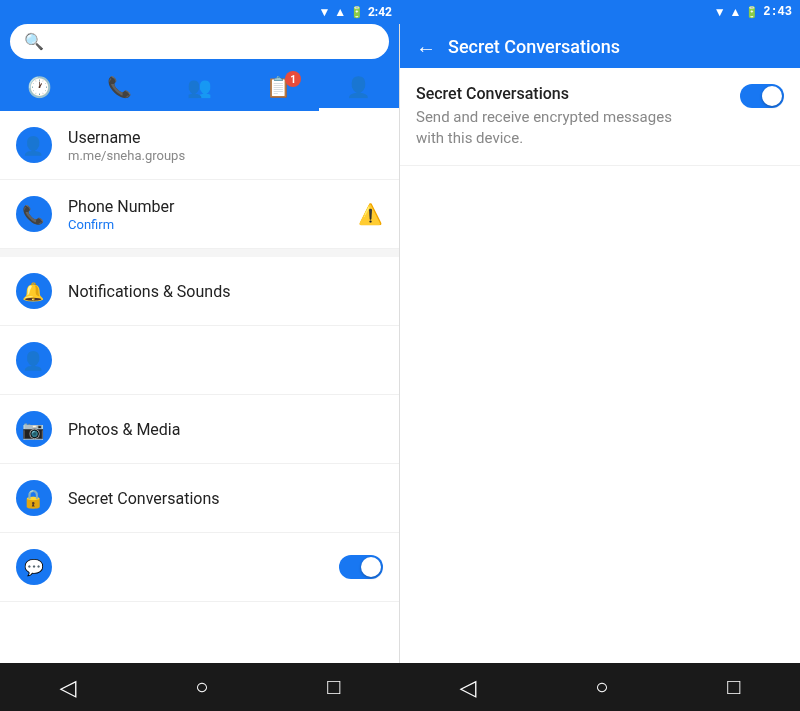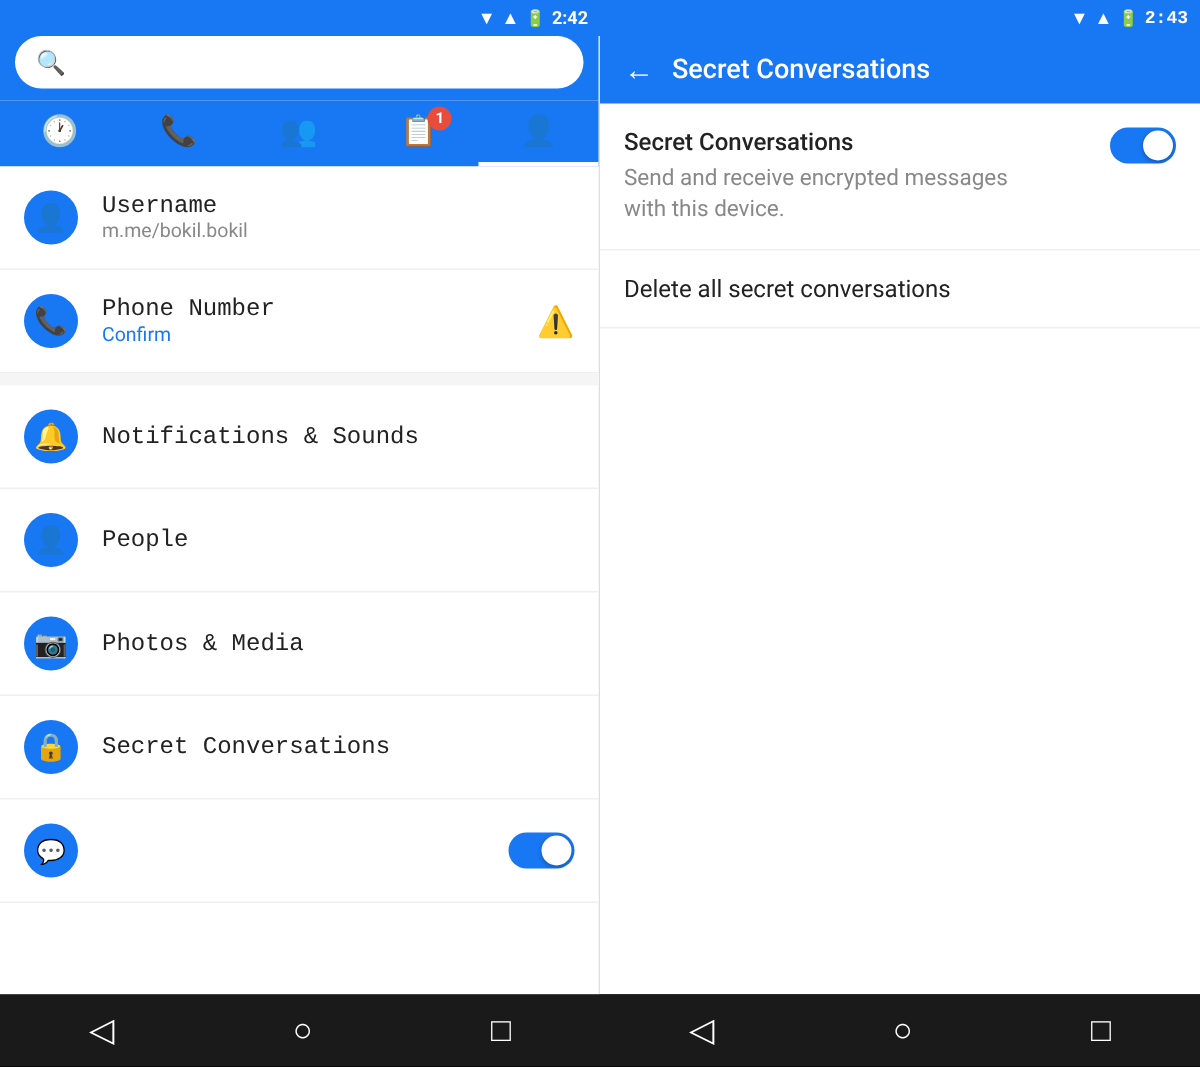--- a/index.html
+++ b/index.html
@@ -83,21 +83,21 @@
       height: 36px;
       background: #1877f2;
       border-radius: 50%;
       display: flex;
       align-items: center;
       justify-content: center;
       flex-shrink: 0;
     }
     .settings-item-icon span { color: white; font-size: 18px; }
     .settings-item-content { flex: 1; }
-    .settings-item-title { font-size: 16px; color: #222; font-weight: 400; font-family: Liberation Mono, monospace; }
+    .settings-item-title { font-size: 16px; color: #222; font-weight: 400; }
     .settings-item-subtitle { font-size: 13px; color: #888; margin-top: 1px; }
     .settings-item-subtitle.confirm { color: #1877f2; }
     .settings-item-alert { margin-left: auto; }
     .alert-icon { color: #e74c3c; font-size: 20px; }
 
     
     .toggle-wrap { margin-left: auto; }
     .toggle {
       width: 44px;
       height: 24px;
@@ -214,21 +214,21 @@
     </div>
 
     <div class="settings-list">
 
       <div class="settings-item">
         <div class="settings-item-icon">
           <span>👤</span>
         </div>
         <div class="settings-item-content">
           <div class="settings-item-title">Username</div>
-          <div class="settings-item-subtitle">m.me/bokil.bokil</div>
+          <div class="settings-item-subtitle">m.me/sneha.groups</div>
         </div>
       </div>
 
       <div class="settings-item">
         <div class="settings-item-icon">
           <span>📞</span>
         </div>
         <div class="settings-item-content">
           <div class="settings-item-title">Phone Number</div>
           <div class="settings-item-subtitle confirm">Confirm</div>
@@ -245,23 +245,20 @@
           <span>🔔</span>
         </div>
         <div class="settings-item-content">
           <div class="settings-item-title">Notifications &amp; Sounds</div>
         </div>
       </div>
 
       <div class="settings-item">
         <div class="settings-item-icon">
           <span>👤</span>
-        </div>
-        <div class="settings-item-content">
-          <div class="settings-item-title">People</div>
         </div>
       </div>
 
       <div class="settings-item">
         <div class="settings-item-icon">
           <span>📷</span>
         </div>
         <div class="settings-item-content">
           <div class="settings-item-title">Photos &amp; Media</div>
         </div>
@@ -303,23 +300,20 @@
           <div>
             <div class="right-section-title">Secret Conversations</div>
             <div class="right-section-desc">Send and receive encrypted messages with this device.</div>
           </div>
           <div class="toggle-wrap">
             <div class="toggle on"></div>
           </div>
         </div>
       </div>
 
-      <div class="right-delete-row">
-        <span class="right-delete-text">Delete all secret conversations</span>
-      </div>
     </div>
   </div>
 </div>
 
 <div class="bottom-nav">
   <span class="bottom-nav-btn">◁</span>
   <span class="bottom-nav-btn">○</span>
   <span class="bottom-nav-btn">□</span>
   <span class="bottom-nav-btn">◁</span>
   <span class="bottom-nav-btn">○</span>

